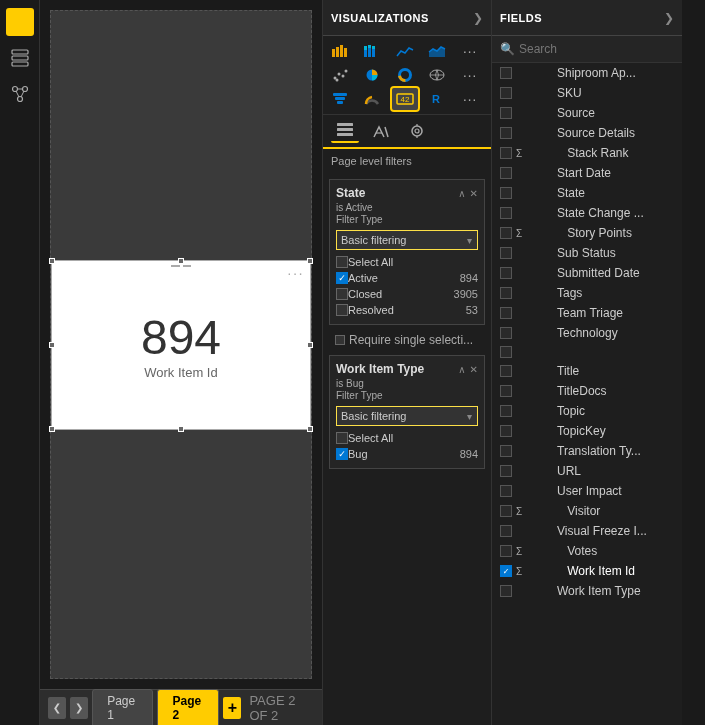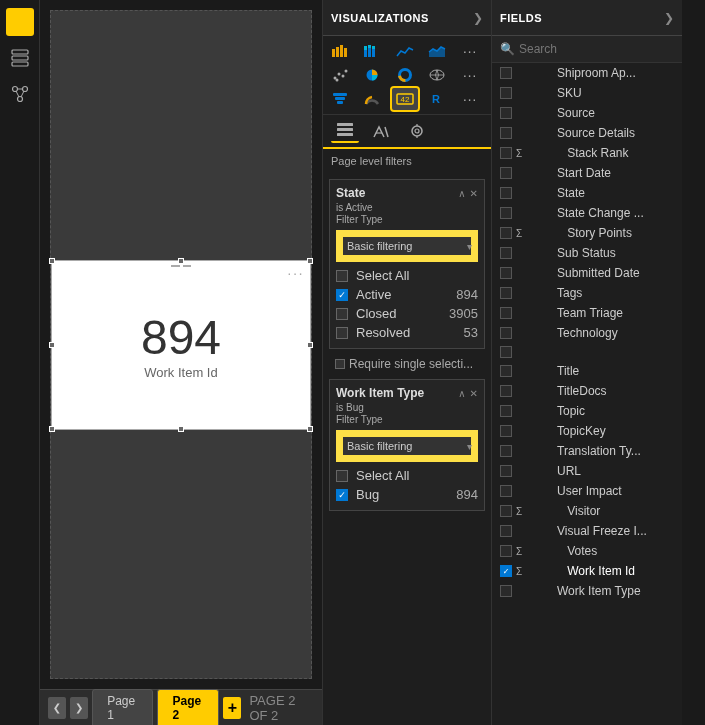--- a/index.html
+++ b/index.html
@@ -304,21 +304,21 @@
       cursor: pointer;
     }
     .filter-sub {
       font-size: 10px;
       color: #aaa;
       margin-bottom: 1px;
     }
     .filter-type-select {
       width: 100%;
       background: #333;
-      border: 7px solid #fde047;
+      border: 1px solid #fde047;
       color: #ccc;
       font-size: 11px;
       padding: 3px 4px;
       margin: 4px 0;
       cursor: pointer;
       appearance: none;
       -webkit-appearance: none;
       position: relative;
     }
     .filter-select-wrap {
@@ -330,23 +330,23 @@
       right: 6px;
       top: 50%;
       transform: translateY(-50%);
       color: #888;
       pointer-events: none;
       font-size: 10px;
     }
     .filter-checkbox-row {
       display: flex;
       align-items: center;
-      gap: 8px;
+      gap: 0;
       padding: 2px 0;
-      font-size: 13px;
+      font-size: 11px;
       color: #ccc;
     }
     .filter-checkbox-row .count {
       margin-left: auto;
       color: #aaa;
     }
     .filter-checkbox {
       width: 12px;
       height: 12px;
       border: 1px solid #666;

